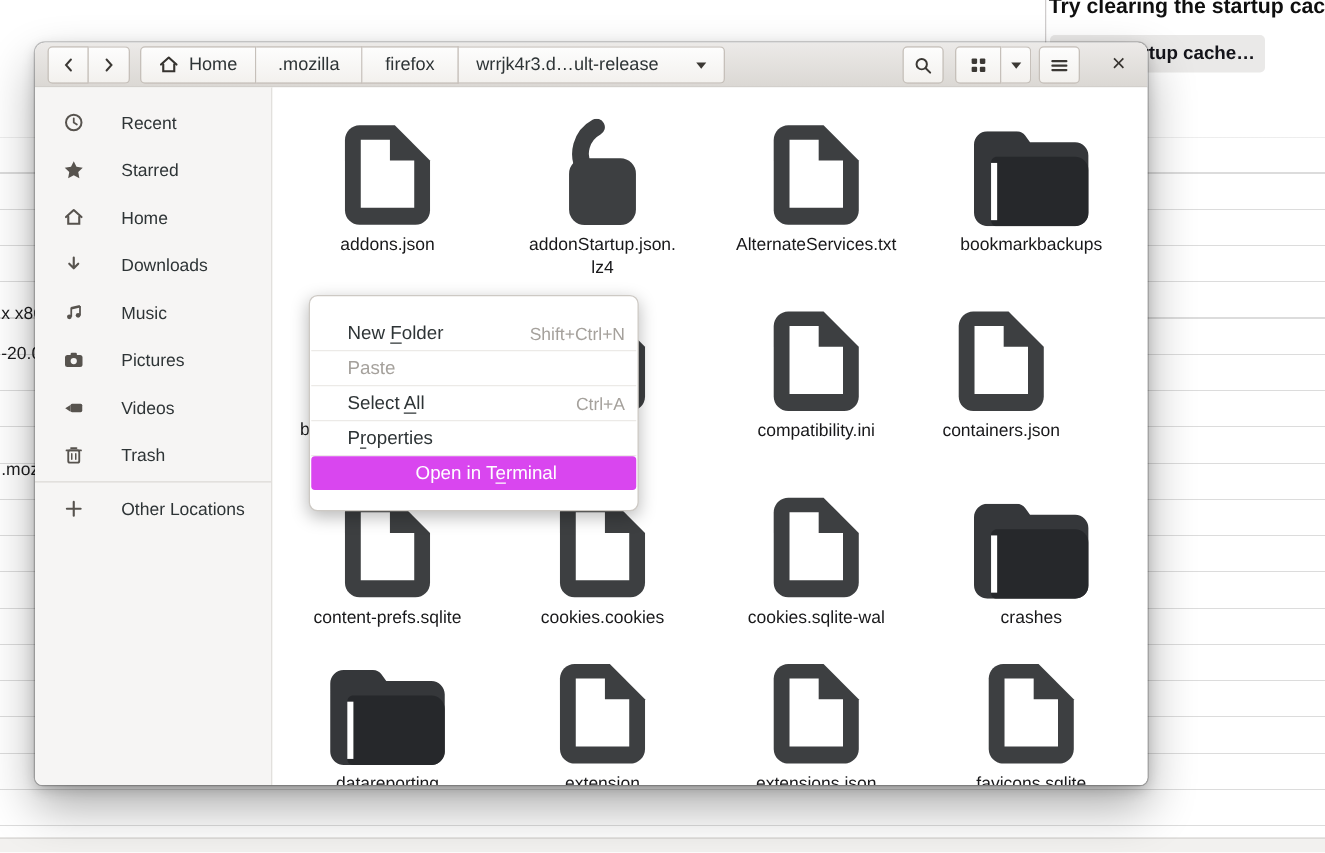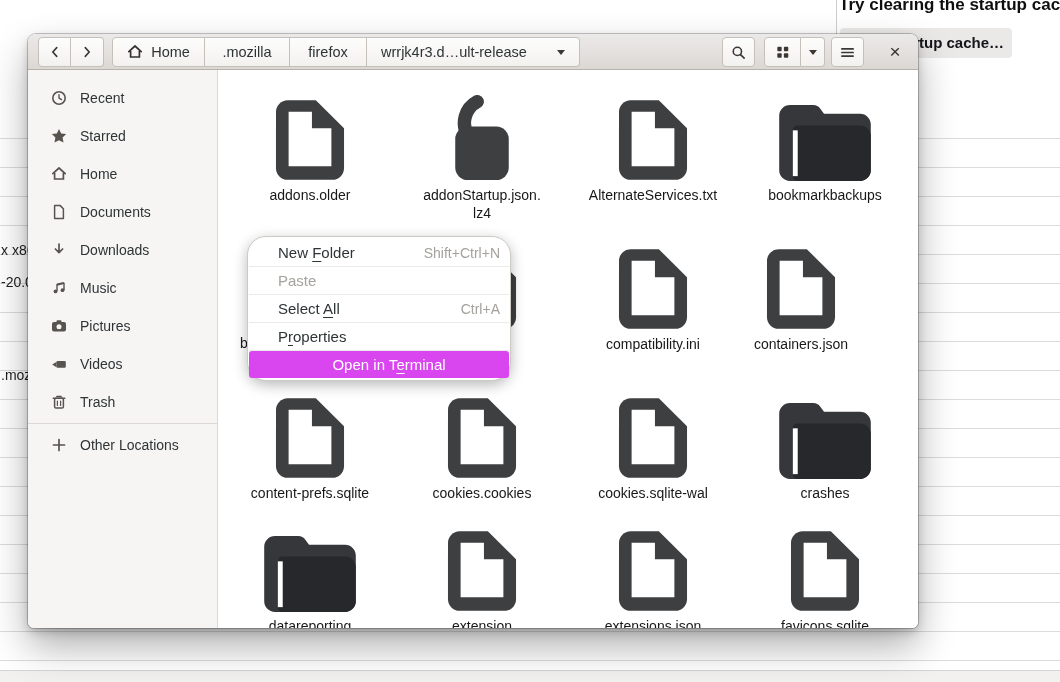--- a/index.html
+++ b/index.html
@@ -36,37 +36,37 @@
   .link-last  { border-radius:0 4px 4px 0; }
   .crumb { font-size:14.5px; color:#2e3436; gap:8px; padding:0 14px; }
   .caret { width:0; height:0; border-left:4.5px solid transparent; border-right:4.5px solid transparent;
     border-top:5.5px solid #3b3834; display:inline-block; }
   .closebtn { position:absolute; top:7px; width:22px; height:22px; display:flex; align-items:center;
     justify-content:center; font-size:19px; color:#36332f; }
 
   
   .sidebar { position:absolute; left:0; top:36px; bottom:0; width:190px; background:#f6f5f4;
     border-right:1px solid #dcd9d5; padding-top:9px; }
-  .side-item { height:38px; display:flex; align-items:center; gap:13px; padding-left:22px;
+  .side-item { height:38px; display:flex; align-items:center; gap:30px; padding-left:22px;
     font-size:14px; color:#2e3436; }
   .side-item .ic { width:17px; height:17px; display:flex; align-items:center; justify-content:center;
     color:#57534e; font-size:15px; }
   .side-sep { height:1px; background:#dcd9d5; margin:2px 0; }
 
   
   .files-pane { position:absolute; left:190px; top:36px; right:0; bottom:0; background:#fff; }
   .cell { position:absolute; width:160px; display:flex; flex-direction:column; align-items:center;
     gap:5px; z-index:1; }
   .icwrap { height:86px; display:flex; align-items:flex-end; justify-content:center; }
   .fname { font-size:14px; color:#18181a; text-align:center; line-height:1.3; white-space:pre-line; }
   .partial-b { position:absolute; left:212px; top:301px; font-size:14px; color:#18181a; z-index:5; }
 
   
   .menu { position:absolute; left:219px; top:202px; width:264px; z-index:40; background:#fff;
-    border:1px solid #cdc9c4; border-radius:19px; padding:2px 0;
+    border:1px solid #cdc9c4; border-radius:7px; padding:16px 0;
     box-shadow:0 4px 14px rgba(0,0,0,.28); }
   .mi { height:27px; display:flex; align-items:center; padding:0 10px 0 30px; font-size:15px;
     color:#2e3436; }
   .mi .accel { margin-left:auto; color:#a5a19c; font-size:14px; }
   .mi.disabled { color:#a5a19c; }
   .mi.hl { background:#d946ef; color:#fff; margin:0 1px; border-radius:3px;justify-content:center; }
   .msep { height:1px; background:#eceae7; margin:0 1px; }
   u { text-decoration:underline; text-underline-offset:2.5px; text-decoration-thickness:1px; }
 
   svg { display:block; }
@@ -169,28 +169,20 @@
           <svg width="16" height="16" viewBox="0 0 16 16">
             <path d="M1.8 7.6L8 2l6.2 5.6" fill="none" stroke="currentColor" stroke-width="1.7" stroke-linecap="round" stroke-linejoin="round"></path>
             <path d="M3.6 7.4V13h8.8V7.4" fill="none" stroke="currentColor" stroke-width="1.7" stroke-linecap="round"></path>
           </svg>
         </span>
         <span>Home</span>
       </div>
       <div class="side-item">
         <span class="ic">
           <svg width="16" height="16" viewBox="0 0 16 16">
-            <path d="M3.6 1.6h5.6l3.2 3.2v9.6H3.6z" fill="none" stroke="currentColor" stroke-width="1.5" stroke-linejoin="round"></path>
-          </svg>
-        </span>
-        <span>Documents</span>
-      </div>
-      <div class="side-item">
-        <span class="ic">
-          <svg width="16" height="16" viewBox="0 0 16 16">
             <path d="M8 2v8.4M4.4 7L8 10.6 11.6 7" fill="none" stroke="currentColor" stroke-width="1.7" stroke-linecap="round" stroke-linejoin="round"></path>
           </svg>
         </span>
         <span>Downloads</span>
       </div>
       <div class="side-item">
         <span class="ic">
           <svg width="16" height="16" viewBox="0 0 16 16">
             <path d="M6 4v7.3M13 2.8v7.3" stroke="currentColor" stroke-width="1.4"></path>
             <path d="M6 4.6l7-1.6" stroke="currentColor" stroke-width="2.2"></path>
@@ -243,21 +235,21 @@
 
   <div class="files-pane"></div>
   <div id="grid">
       <div class="cell" style="left: 202px; top: 61px;">
         <div class="icwrap">
           <svg width="70" height="82" viewBox="0 0 72 84">
             <path d="M13 1h29l29 29v41c0 6.6-5.4 12-12 12H13C6.4 83 1 77.6 1 71V13C1 6.4 6.4 1 13 1z" fill="#3d3f41"></path>
             <path d="M14 13h24v17h20v39H14z" fill="#fff"></path>
           </svg>
         </div>
-        <div class="fname">addons.older</div>
+        <div class="fname">addons.json</div>
       </div>
       <div class="cell" style="left: 374px; top: 61px;">
         <div class="icwrap">
           <svg width="68" height="86" viewBox="0 0 70 90">
             <path d="M20 42C13 30 17 14 30 7" stroke="#3d3f41" stroke-width="14" stroke-linecap="round" fill="none"></path>
             <rect x="7" y="33" width="56" height="56" rx="13" fill="#3d3f41"></rect>
           </svg>
         </div>
         <div class="fname">addonStartup.json.
 lz4</div>

